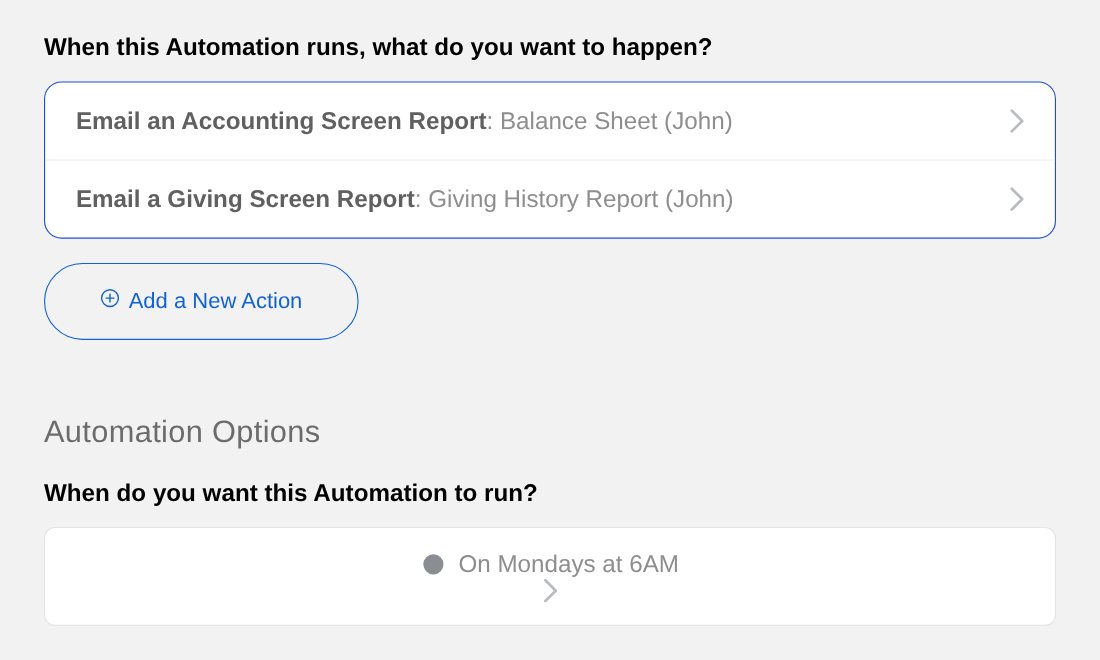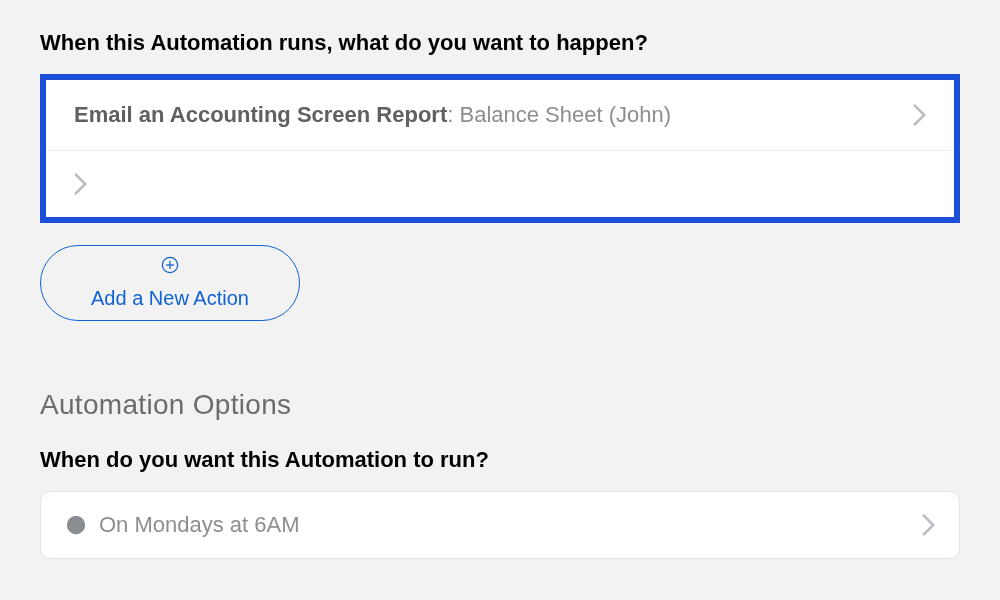--- a/index.html
+++ b/index.html
@@ -16,22 +16,22 @@
       color: #6a6a6a;
     }
     .section-prompt {
       font-size: 22px;
       font-weight: 700;
       color: #000000;
       margin-bottom: 18px;
     }
     .action-list {
       background: #ffffff;
-      border: 6px solid #1d4ed8;
-      border-radius: 0;
+      border: 1px solid #1d4ed8;
+      border-radius: 16px;
       overflow: hidden;
     }
     .action-row {
       display: flex;
       align-items: center;
       justify-content: space-between;
       padding: 22px 28px;
       cursor: pointer;
     }
     .action-row + .action-row {
@@ -60,23 +60,22 @@
       display: inline-flex;
       align-items: center;
       justify-content: center;
       gap: 8px;
       border: 1.5px solid #1162d4;
       background: transparent;
       color: #1162d4;
       font-size: 20px;
       font-weight: 400;
       border-radius: 999px;
-      padding: 10px 50px;
+      padding: 22px 50px;
       cursor: pointer;
-      flex-direction: column;
     }
     .add-action-btn svg {
       width: 18px;
       height: 18px;
     }
     .section-heading {
       font-size: 28px;
       font-weight: 300;
       color: #6c6c6c;
       margin-top: 68px;
@@ -87,20 +86,21 @@
       background: #ffffff;
       border: 1px solid #e2e4e7;
       border-radius: 10px;
     }
     .schedule-row {
       display: flex;
       align-items: center;
       justify-content: space-between;
       padding: 20px 24px;
       cursor: pointer;
+      flex-direction: column;
     }
     .schedule-left {
       display: inline-flex;
       align-items: center;
       gap: 12px;
     }
     .schedule-left .clock {
       color: #8a8d91;
       display: inline-flex;
       align-items: center;
@@ -129,20 +129,23 @@
       <span class="bold">Email an Accounting Screen Report</span><span>: </span><span>Balance Sheet (John)</span>
     </span>
     <span class="chevron">
       <svg viewBox="0 0 8 14" fill="none" stroke="currentColor" stroke-width="1.6" stroke-linecap="round" stroke-linejoin="round">
           <polyline points="1,1 7,7 1,13"></polyline>
         </svg>
     </span>
   </div>
 
   <div class="action-row">
+    <span class="action-text">
+      <span class="bold">Email a Giving Screen Report</span><span>: </span><span>Giving History Report (John)</span>
+    </span>
     <span class="chevron">
       <svg viewBox="0 0 8 14" fill="none" stroke="currentColor" stroke-width="1.6" stroke-linecap="round" stroke-linejoin="round">
           <polyline points="1,1 7,7 1,13"></polyline>
         </svg>
     </span>
   </div>
 
 </div>
 
 <button class="add-action-btn">

